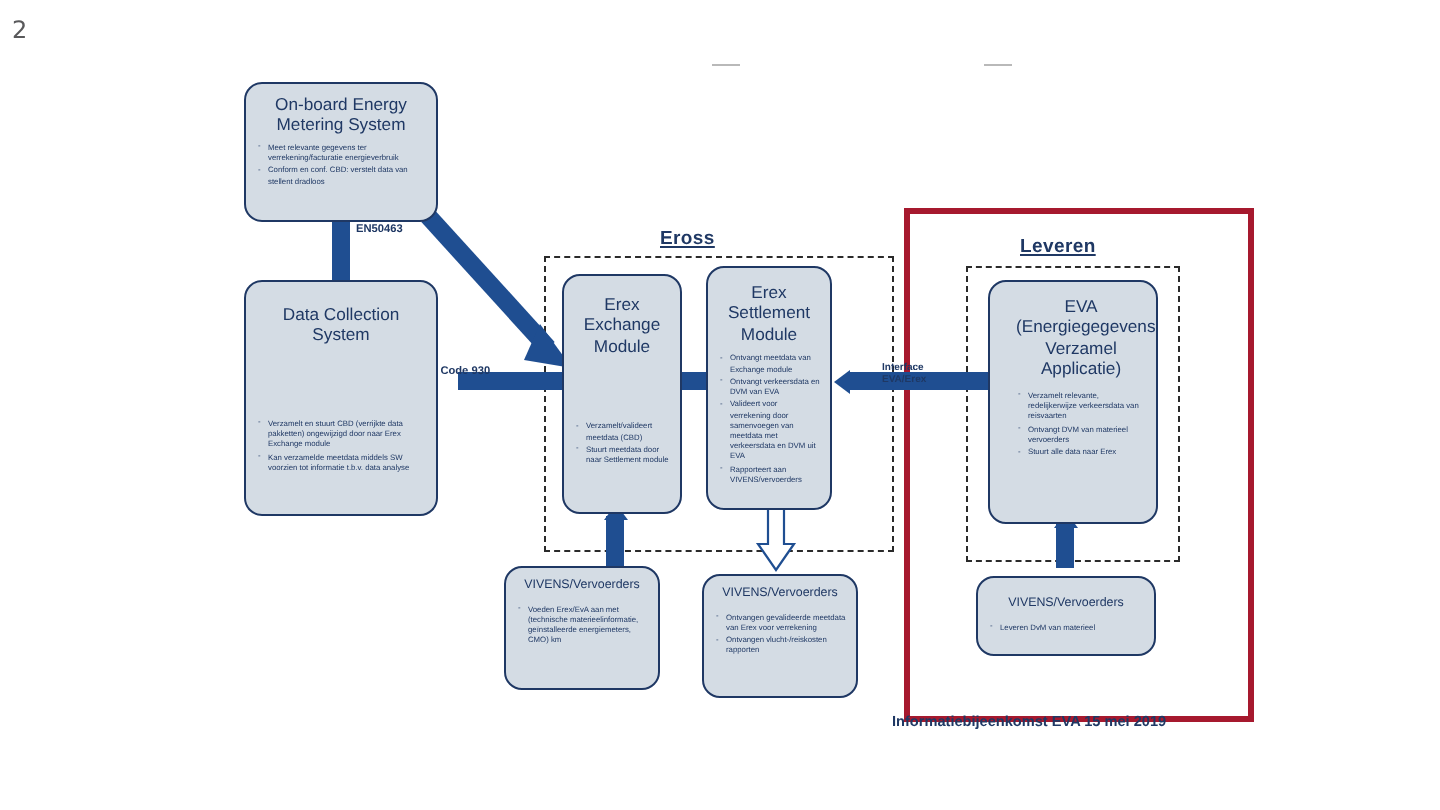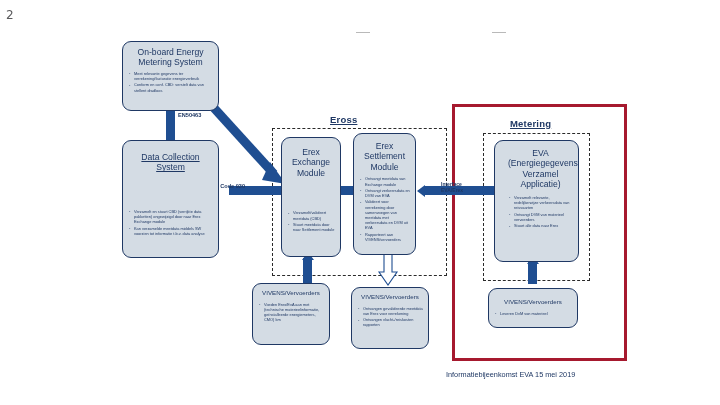--- a/index.html
+++ b/index.html
@@ -85,43 +85,43 @@
   .conn-label {
     position:absolute;
     font-size:5.6px; font-weight:bold; color:#1F3864;
     white-space:nowrap;
   }
   .conn-label.two-line { white-space:pre-line; line-height:1.15; }
 
   
   #footer-text {
     position:absolute;
-    left:446px; top:370px;
-    font-size:7.3px; color:#1F3864; font-weight:normal;
+    left:446px; top:356px;
+    font-size:7.3px; color:#1F3864; font-weight:bold;
     white-space:nowrap;
   }
 
   
   .tickmark { position:absolute; background:#b9b9b9; }
 </style>
 </head>
 <body>
 
 <div id="slide-number">2</div>
 
 <div class="tickmark" style="left:356px; top:32px; width:14px; height:1px;"></div>
 <div class="tickmark" style="left:492px; top:32px; width:14px; height:1px;"></div>
 
 <div id="prorail-red-frame" style="left:452px; top:104px; width:175px; height:257px;"></div>
 
 <div class="group-frame" style="left:272px; top:128px; width:175px; height:148px;"></div>
 <div class="group-label" style="left:330px; top:114px;">Eross</div>
 
 <div class="group-frame" style="left:483px; top:133px; width:107px; height:148px;"></div>
-<div class="group-label" style="left:510px; top:118px;">Metering</div>
+<div class="group-label" style="left:510px; top:118px;">Leveren</div>
 
 <div class="arrow" style="left:166px; top:110px; width:9px; height:32px;"></div>
 <div class="arrow-head ah-down" style="left:164.5px; top:140px;"></div>
 
 <svg style="position:absolute; left:212px; top:104px; width:82px; height:90px; overflow:visible;">
   <defs></defs>
   <line x1="2" y1="4" x2="62" y2="70" stroke="#1F4E91" stroke-width="9"></line>
   <polygon points="58,58 74,80 50,76" fill="#1F4E91"></polygon>
 </svg>
 
@@ -152,21 +152,21 @@
 <div class="rbox" style="left:122px; top:41px; width:97px; height:70px;">
   <div class="title">On-board Energy
 Metering System</div>
   <ul>
     <li>Meet relevante gegevens ter verrekening/facturatie energieverbruik</li>
     <li>Conform en conf. CBD: verstelt data van stellent dradloos</li>
   </ul>
 </div>
 
 <div class="rbox" style="left:122px; top:140px; width:97px; height:118px;">
-  <div class="title" style="margin-top:6px; margin-bottom:36px;text-decoration:underline;">Data Collection
+  <div class="title" style="margin-top:6px; margin-bottom:36px;">Data Collection
 System</div>
   <ul>
     <li>Verzamelt en stuurt CBD (verrijkte data pakketten) ongewijzigd door naar Erex Exchange module</li>
     <li>Kan verzamelde meetdata middels SW voorzien tot informatie t.b.v. data analyse</li>
   </ul>
 </div>
 
 <div class="rbox" style="left:281px; top:137px; width:60px; height:120px;">
   <div class="title" style="margin-top:4px; margin-bottom:32px;">Erex
 Exchange

